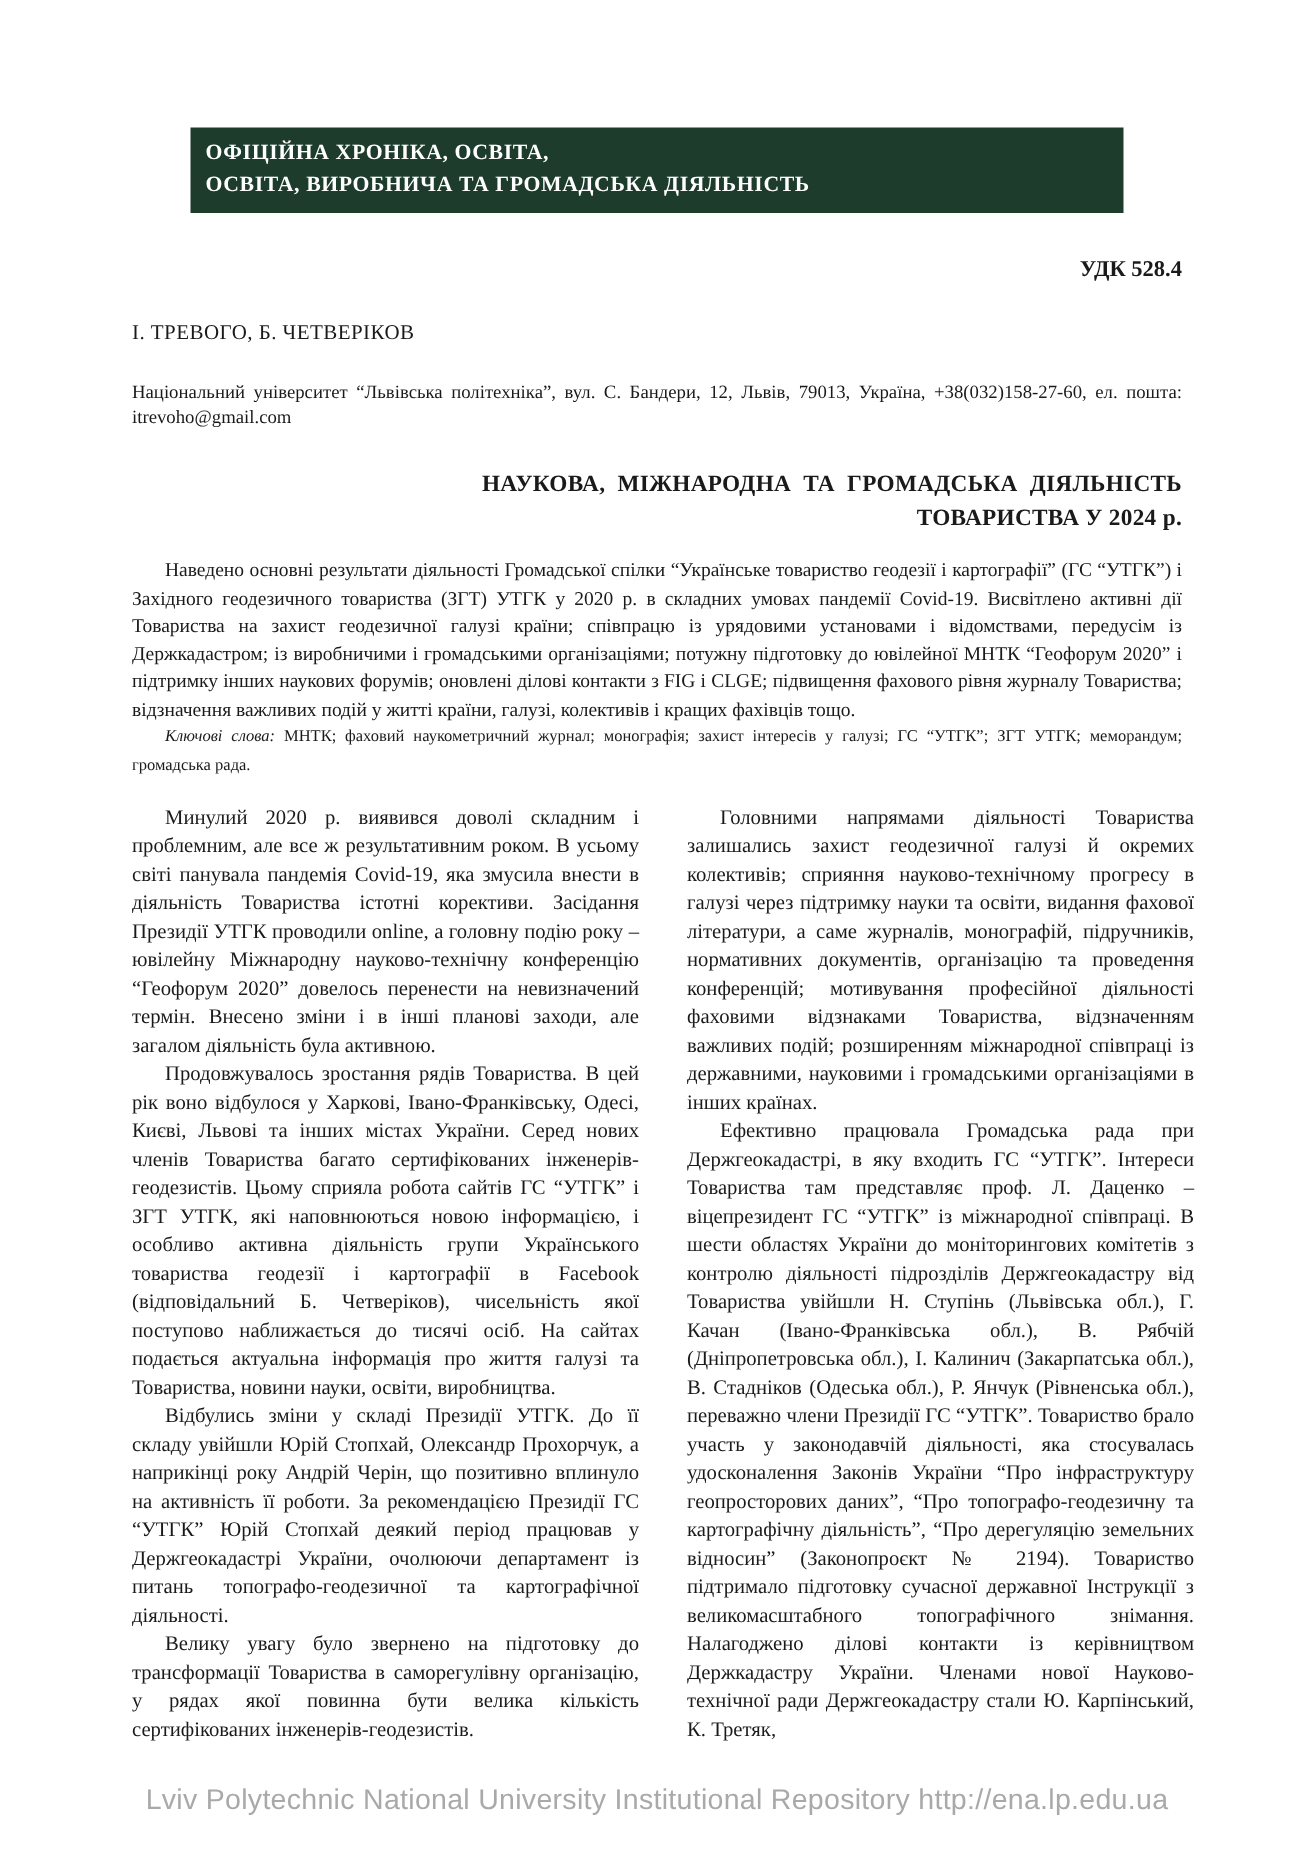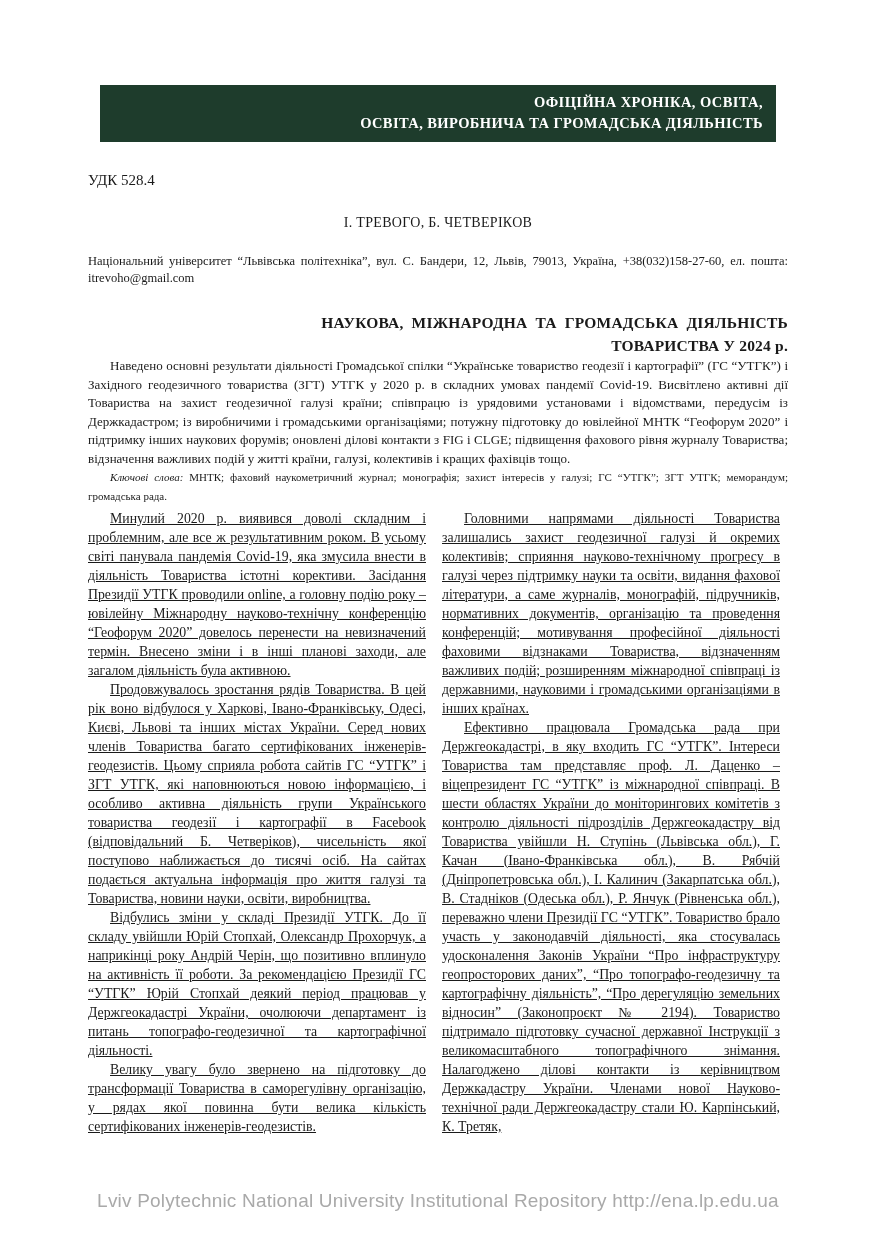--- a/index.html
+++ b/index.html
@@ -8,80 +8,80 @@
     position: relative;
     width: 876px;
     height: 1240px;
     margin: 0 auto;
     background: #ffffff;
     font-family: "Liberation Serif", "DejaVu Serif", serif;
     color: #1a1a1a;
     overflow: hidden;
   }
   .banner {
-    width: 676px;
+    width: 622px;
     margin: 85px auto 0 auto;
     background: #1e3c2c;
     color: #ffffff;
-    text-align: right;
+    text-align: left;
     font-weight: bold;
     font-size: 14.5px;
     line-height: 21px;
     letter-spacing: 0.4px;
-    padding: 7px 13px 8px 10px;
+    padding: 7px 2px 8px 10px;
   }
   .content {
     padding: 0 88px;
   }
   .udc {
     margin-top: 30px;
-    font-weight: normal;
+    font-weight: bold;
     font-size: 15px;
+    text-align: right;
   }
   .authors {
     margin-top: 26px;
     font-size: 14px;
     letter-spacing: 0.3px;
-    text-align: center;
   }
   .affiliation {
     margin-top: 22px;
     font-size: 12.5px;
     line-height: 17px;
     text-align: justify;
   }
   .title {
     margin-top: 24px;
     text-align: right;
     font-weight: bold;
     font-size: 15.5px;
     line-height: 23px;
     letter-spacing: 0.2px;
   }
   .title .t1 { word-spacing: 4px; }
   .abstract-block {
+    margin-top: 14px;
   }
   .abstract {
     font-size: 13px;
     line-height: 18.5px;
     text-align: justify;
     text-indent: 22px;
   }
   .keywords {
     font-size: 11px;
     line-height: 18.5px;
     text-align: justify;
     text-indent: 22px;
   }
   .kw-label { font-style: italic; }
   .columns {
-    margin-top: 4px;
+    margin-top: 16px;
     display: flex;
-    gap: 16px;
-    text-decoration: underline;
+    gap: 32px;
   }
   .col {
     width: 338px;
     flex: 0 0 338px;
   }
   .col p {
     font-size: 13.8px;
     line-height: 19px;
     text-align: justify;
     text-indent: 22px;

